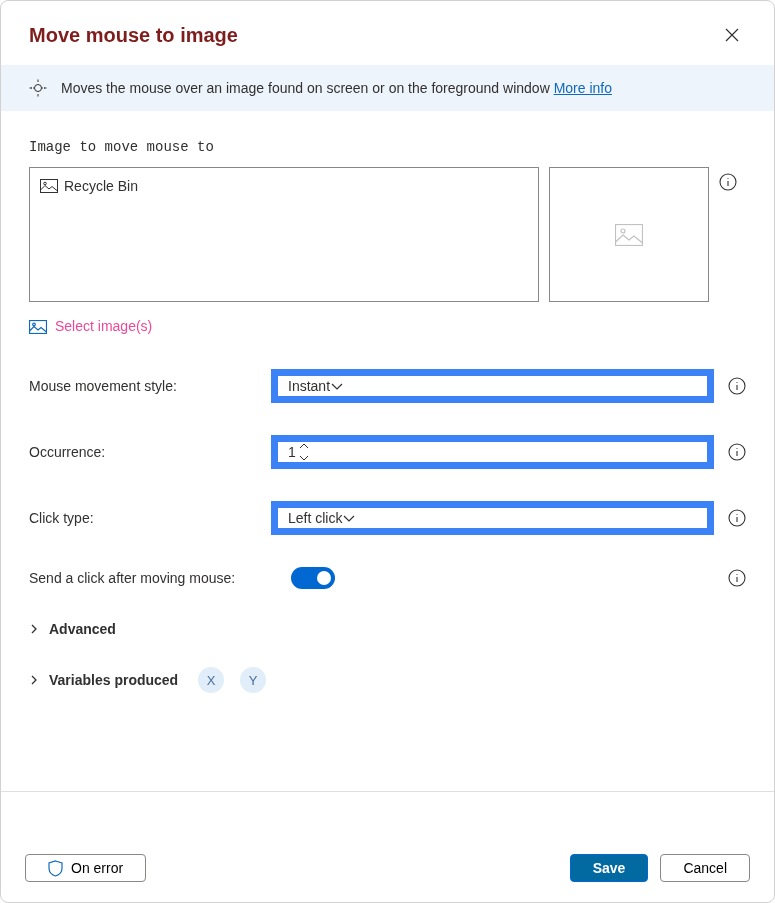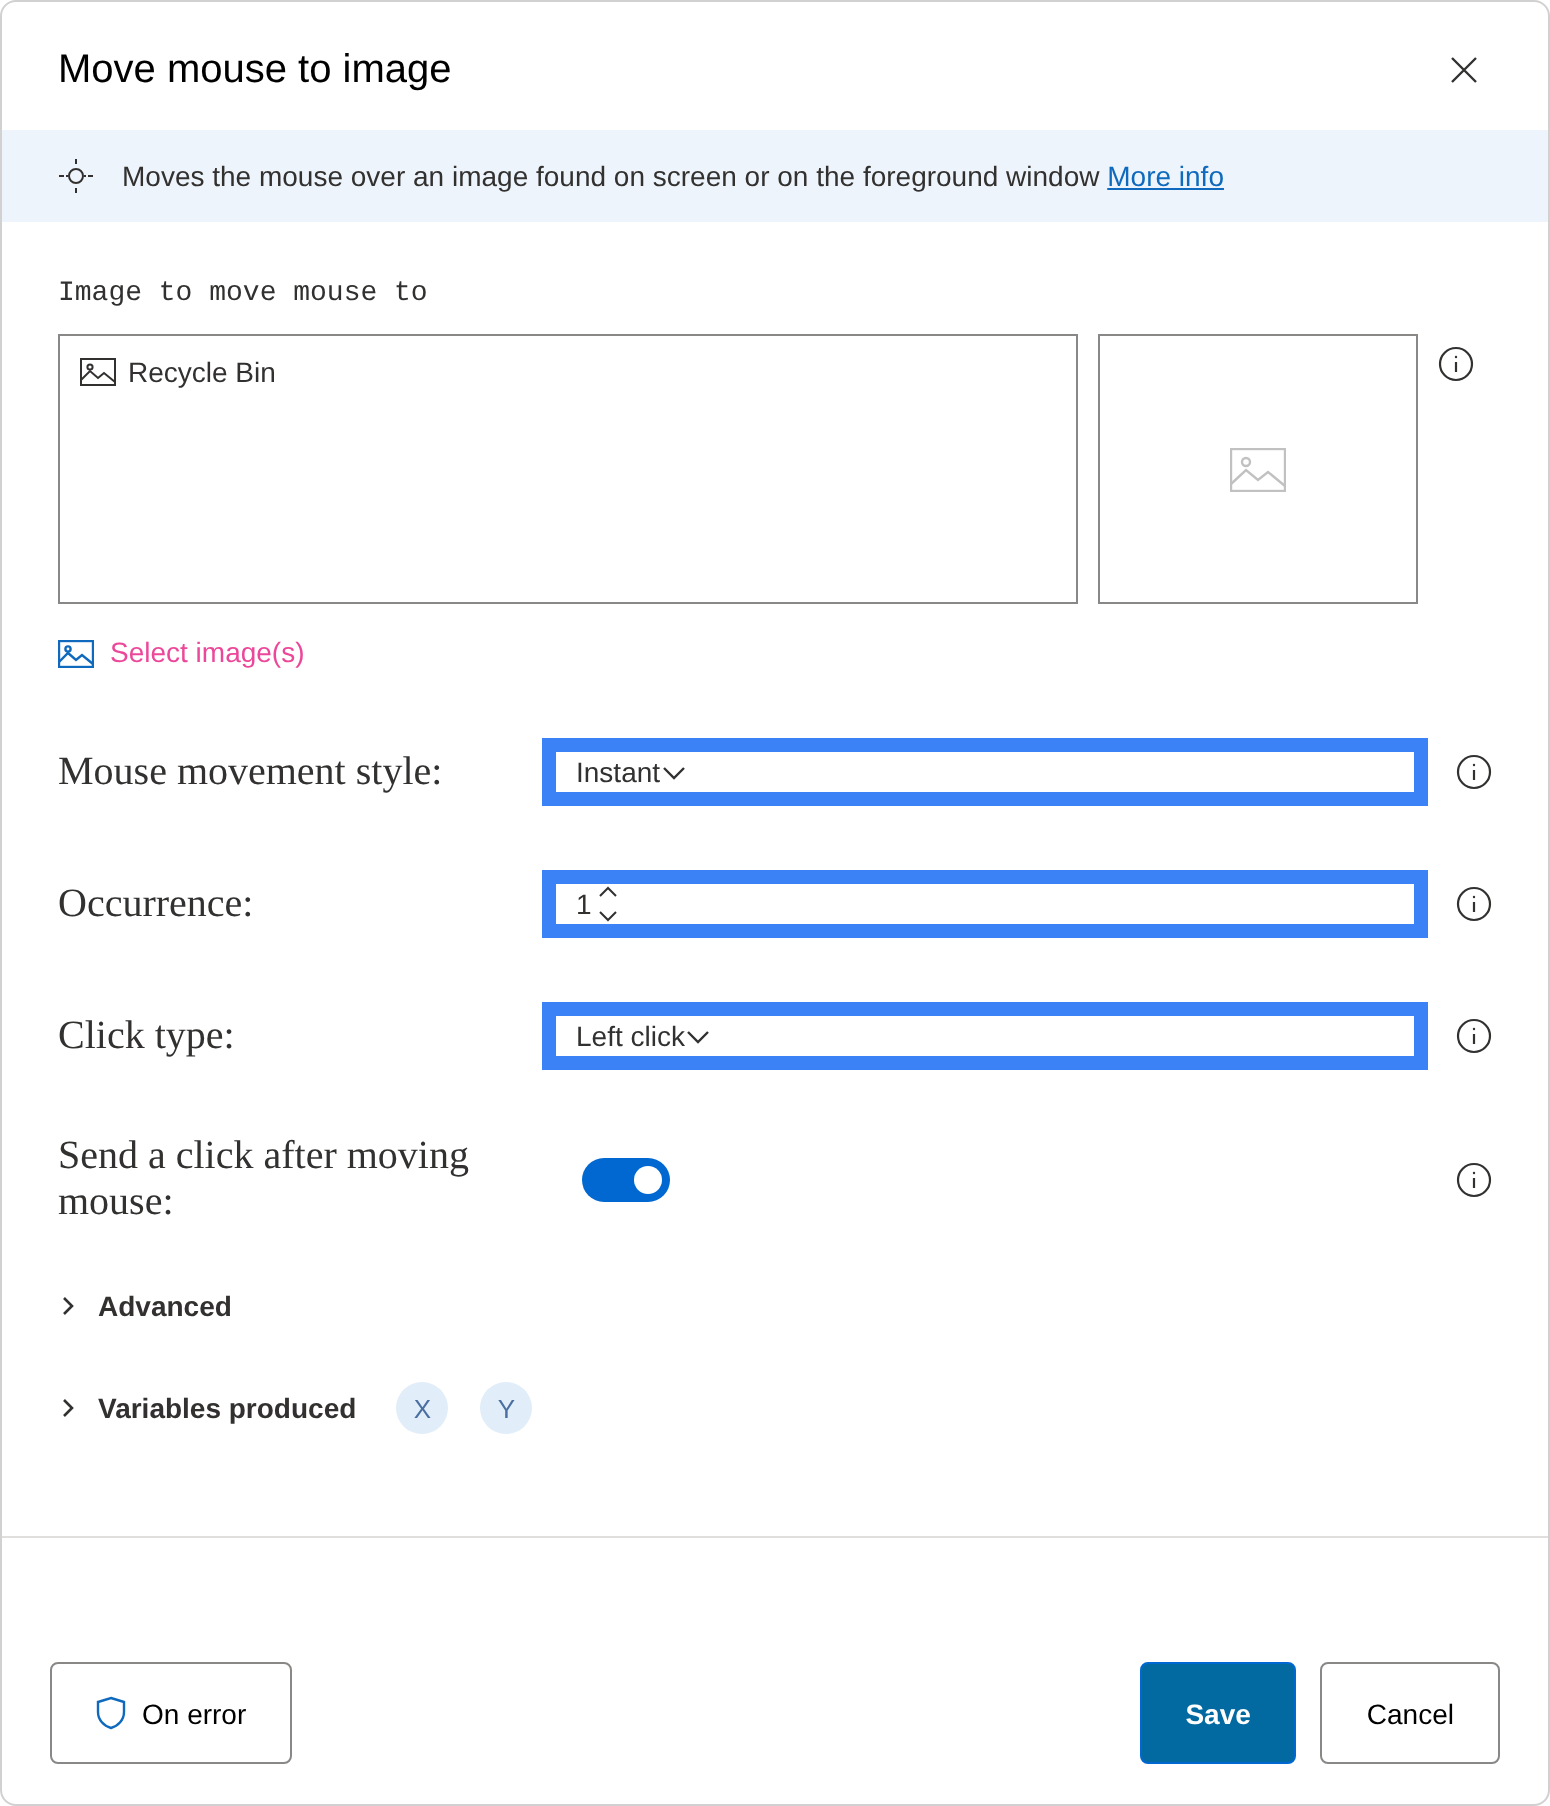--- a/index.html
+++ b/index.html
@@ -21,22 +21,22 @@
       flex-direction: column;
     }
     .titlebar {
       display: flex;
       justify-content: space-between;
       align-items: center;
       padding: 20px 28px 16px 28px;
     }
     .title {
       font-size: 20px;
-      font-weight: 400;
-      color: #000000;
+      font-weight: 700;
+      color: #7f1d1d;
     }
     .close-btn {
       width: 28px;
       height: 28px;
       display: flex;
       align-items: center;
       justify-content: center;
       cursor: pointer;
       color: #323130;
     }
@@ -121,24 +121,23 @@
       font-size: 14px;
     }
     .form-row {
       display: flex;
       align-items: center;
       margin-top: 32px;
       gap: 14px;
     }
     .form-label {
       width: 228px;
-      font-size: 20px;
+      font-size: 14px;
       color: #323130;
       flex-shrink: 0;
-      font-family: Liberation Serif, serif;
     }
     .form-control {
       flex: 1;
       max-width: 445px;
     }
     .dropdown, .spinner {
       width: 100%;
       height: 34px;
       border: 7px solid #3b82f6;
       background: #fff;
@@ -204,21 +203,21 @@
       cursor: pointer;
     }
     .footer {
       border-top: 1px solid #e1dfdd;
       padding: 20px 24px;
       display: flex;
       justify-content: space-between;
       align-items: center;
     }
     .btn {
-      height: 51px;
+      height: 28px;
       padding: 0 22px;
       border-radius: 4px;
       font-size: 14px;
       cursor: pointer;
       border: 1px solid #8a8886;
       background: #fff;
       display: inline-flex;
       align-items: center;
       gap: 8px;
       font-family: inherit;

